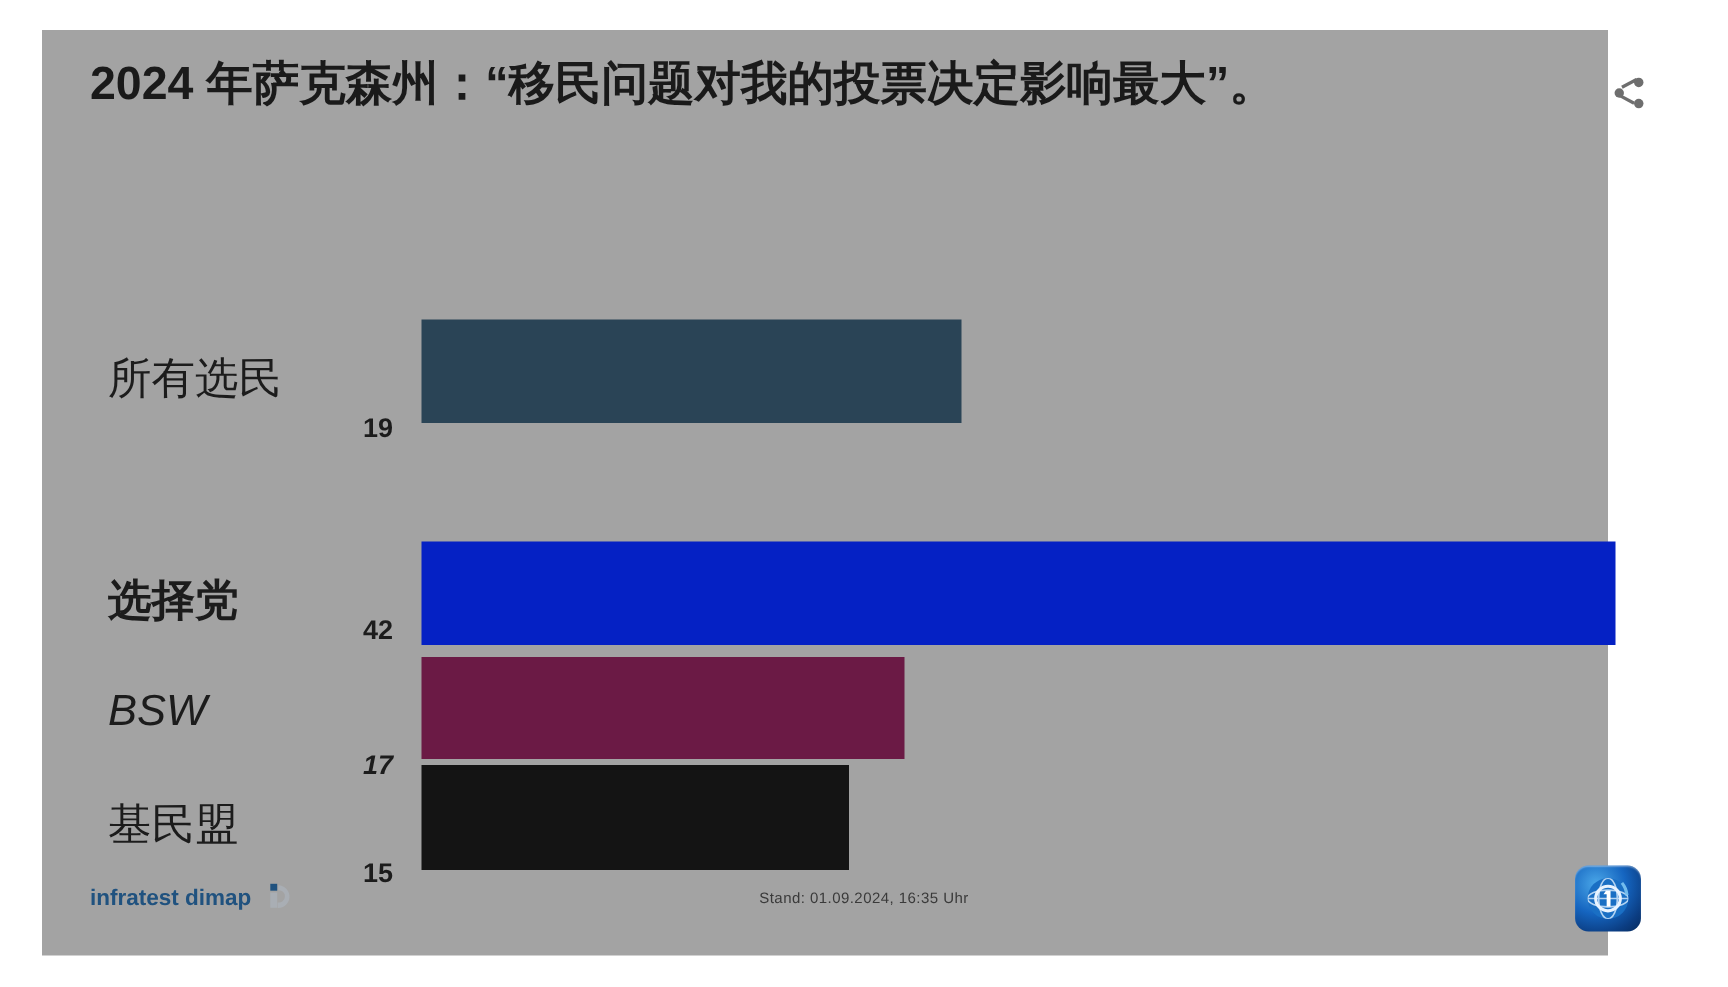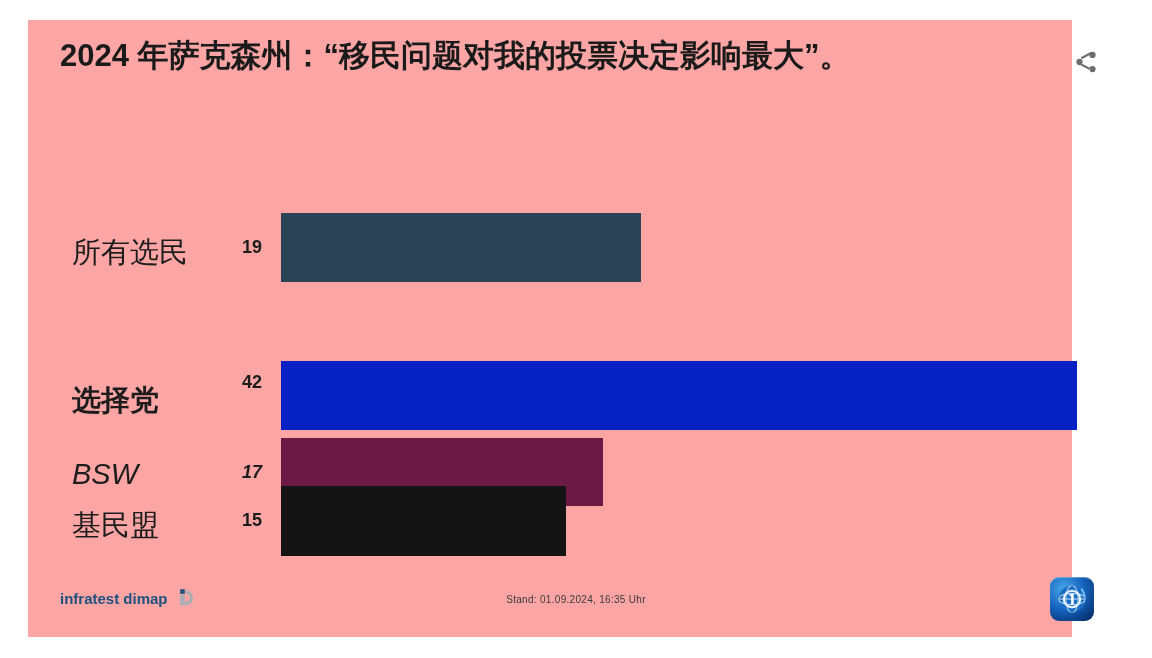--- a/index.html
+++ b/index.html
@@ -15,21 +15,21 @@
     overflow: hidden;
   }
 
   
   .card {
     position: absolute;
     left: 28px;
     top: 20px;
     width: 1044px;
     height: 617px;
-    background: #fca5a5;
+    background: #a3a3a3;
     box-sizing: border-box;
   }
 
   
   .header {
     position: absolute;
     left: 0;
     top: 0;
     width: 1096px;
     height: 78px;
@@ -102,20 +102,21 @@
     white-space: nowrap;
   }
   .row-value {
     position: absolute;
     left: 186px;
     width: 48px;
     text-align: right;
     font-size: 18px;
     font-weight: bold;
     color: #1c1c1c;
+    margin-top: 38px;
   }
   .bar {
     position: absolute;
     left: 253px;
   }
 
   
   .footer {
     position: absolute;
     left: 0;
@@ -203,21 +204,21 @@
       <div class="row-value" style="top:11px;">42</div>
       <div class="bar" style="top:0px; height:69px; width:796px; background:#0521c4;"></div>
     </div>
 
     <div class="row" style="top:340px; height:68px;font-style:italic;">
       <div class="row-label" style="top:20px;">BSW</div>
       <div class="row-value" style="top:24px;">17</div>
       <div class="bar" style="top:0px; height:68px; width:322px; background:#6b1a45;"></div>
     </div>
 
-    <div class="row" style="top:388px; height:70px;">
+    <div class="row" style="top:412px; height:70px;">
       <div class="row-label" style="top:20px;">基民盟</div>
       <div class="row-value" style="top:24px;">15</div>
       <div class="bar" style="top:0px; height:70px; width:285px; background:#141414;"></div>
     </div>
 
   </div>
 
   <div class="footer">
 
     <div class="brand">

